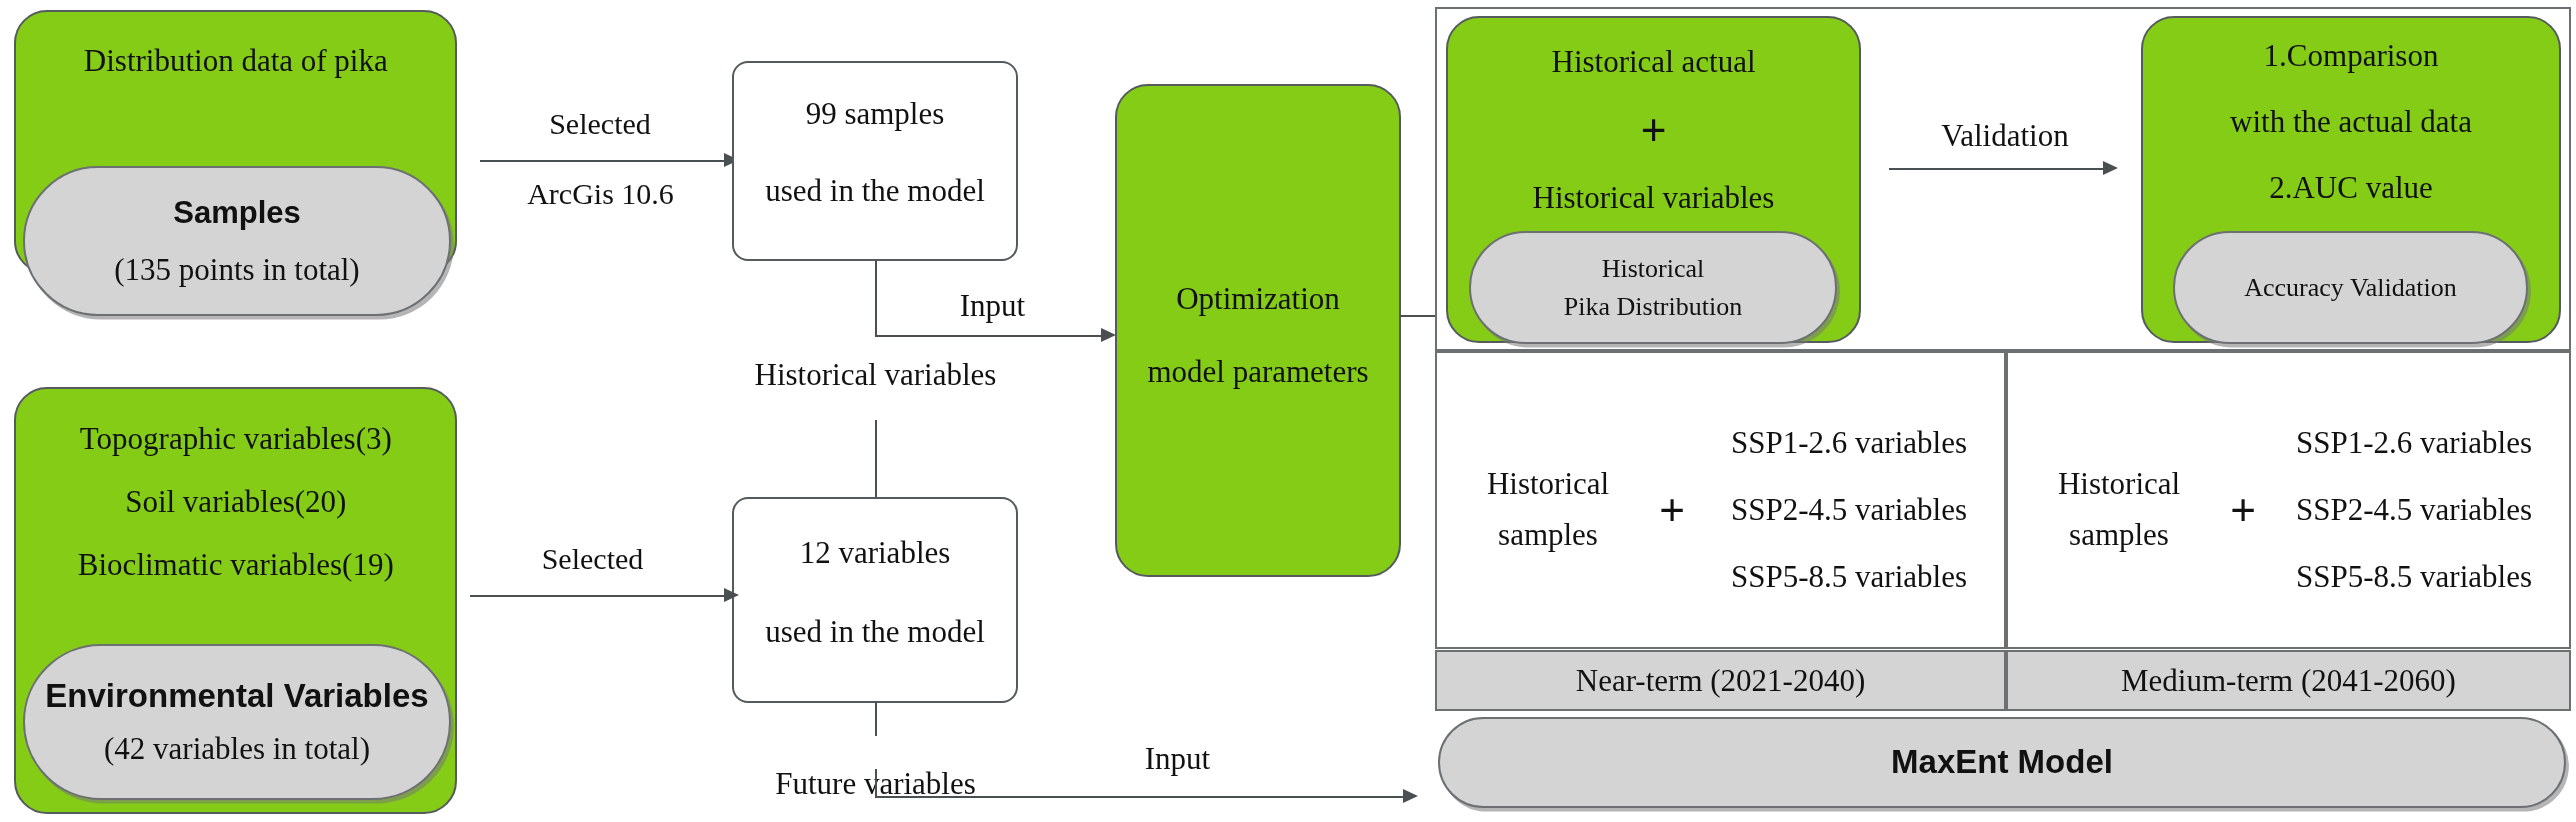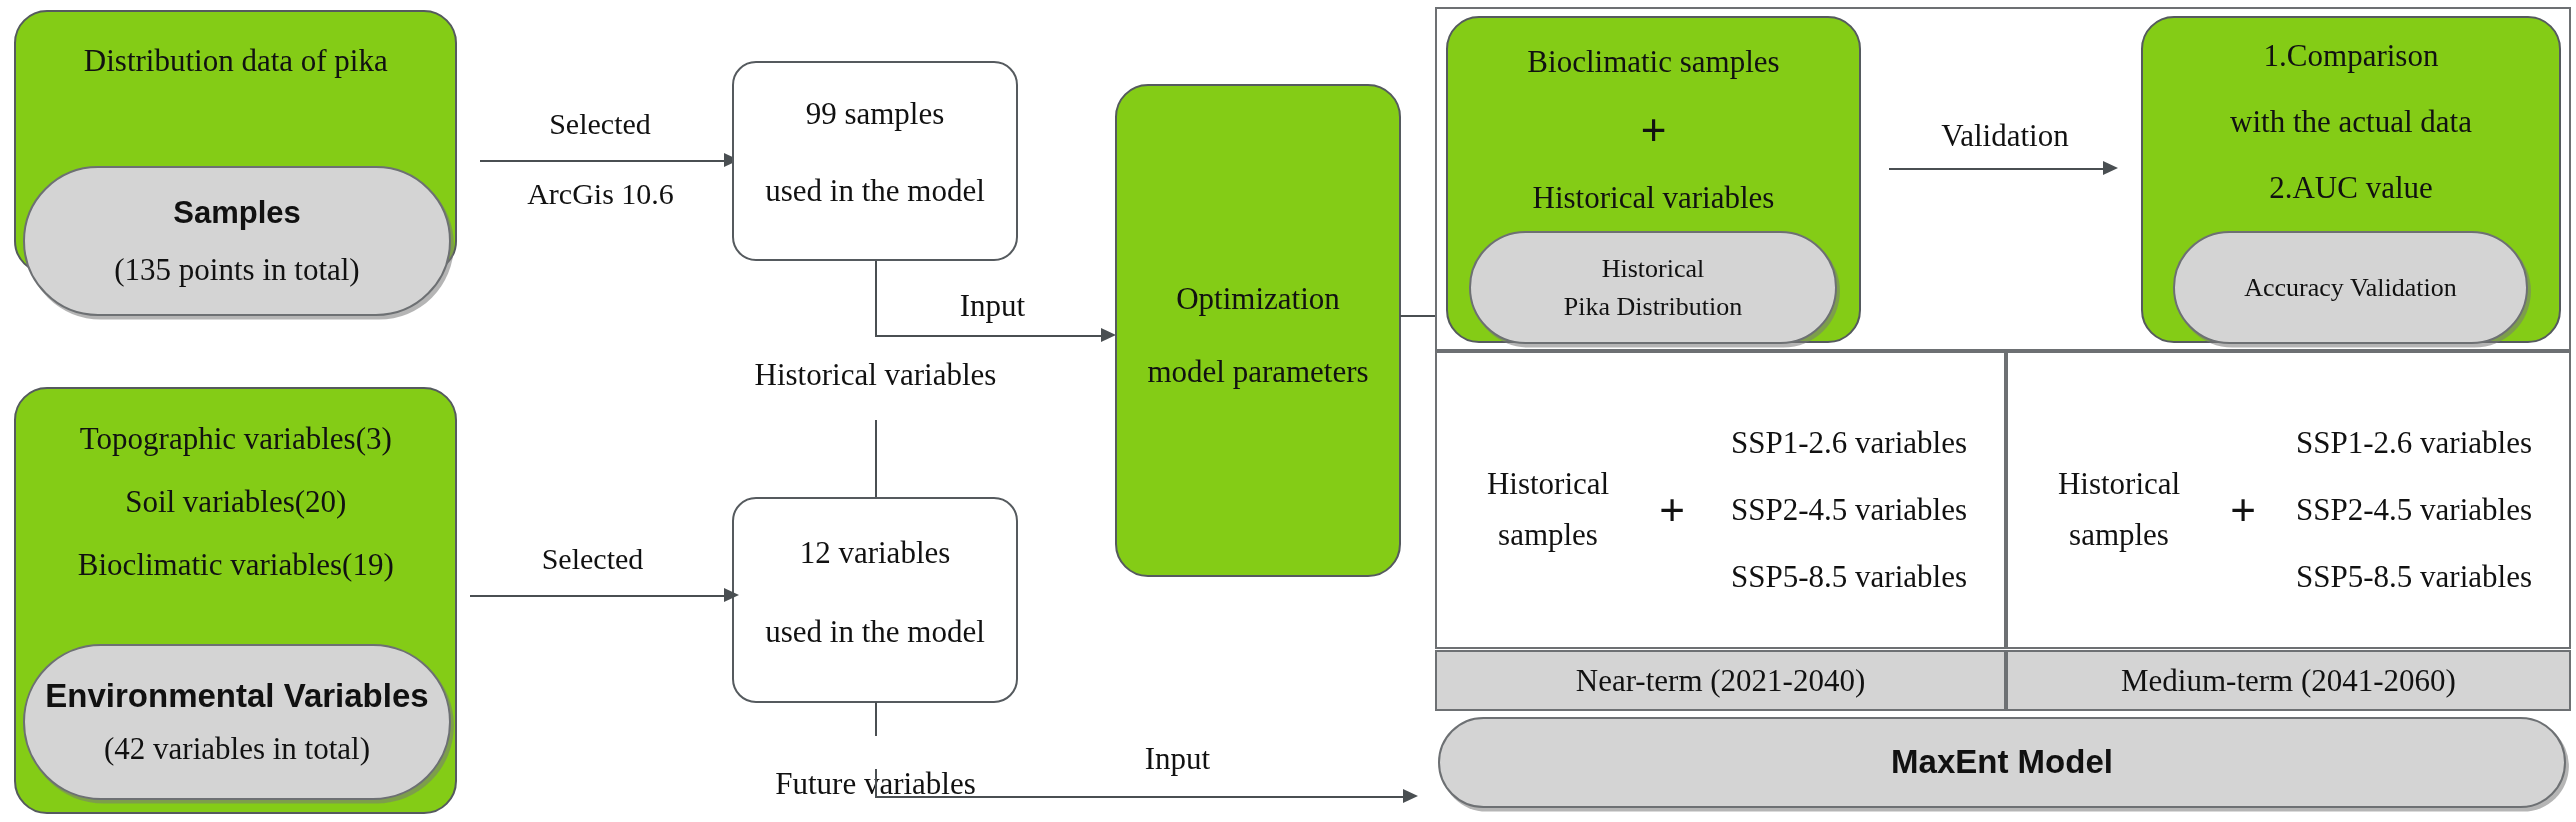--- a/index.html
+++ b/index.html
@@ -22,21 +22,21 @@
   .abs { position: absolute; box-sizing: border-box; }
 
   
   .roundbox {
     border: 2.1px solid #555a5e;
     border-radius: 33px;
     background: #84cc16;
   }
   .roundbox-sm {
     border: 2.1px solid #555a5e;
-    border-radius: 24px;
+    border-radius: 16px;
     background: #ffffff;
   }
   
   .pill {
     background: #d4d4d4;
     border: 2.1px solid #6d7073;
     border-radius: 713px;
     box-shadow: 2.9px 3.6px 0 0 rgba(120,120,120,0.55);
     display: flex;
     flex-direction: column;
@@ -186,21 +186,21 @@
 
   <div class="abs hline" style="left:1400px; top:315px; width:59px;"></div>
   <div class="arrowwrap" style="left:1459px; top:308px;">
     <div class="arrowhead"></div>
       <div class="arrowhead-inner"></div>
   </div>
 
   <div class="abs rect" style="left:1435px; top:7.1px; width:1136px; height:344px;"></div>
 
   <div class="abs roundbox" style="left:1446px; top:15.7px; width:415px; height:327px;">
-    <div class="txt t-44" style="position:absolute; left:0; top:24px; width:100%; height:40px;">Bioclimatic samples</div>
+    <div class="txt t-44" style="position:absolute; left:0; top:24px; width:100%; height:40px;">Historical actual</div>
     <div class="txt plus" style="position:absolute; left:0; top:89px; width:100%; height:46px;">+</div>
     <div class="txt t-44" style="position:absolute; left:0; top:160px; width:100%; height:40px;">Historical variables</div>
   </div>
   <div class="abs pill" style="left:1469px; top:231px; width:368px; height:113px;">
     <div class="txt t-36" style="width:100%; height:33px;">Historical</div>
     <div class="txt t-36" style="width:100%; height:33px; margin-top:5.7px;">Pika Distribution</div>
   </div>
 
   <div class="lbl t-44" style="left:1891px; top:118px; width:228px;">Validation</div>
   <div class="abs hline" style="left:1889px; top:168px; width:214px;"></div>

